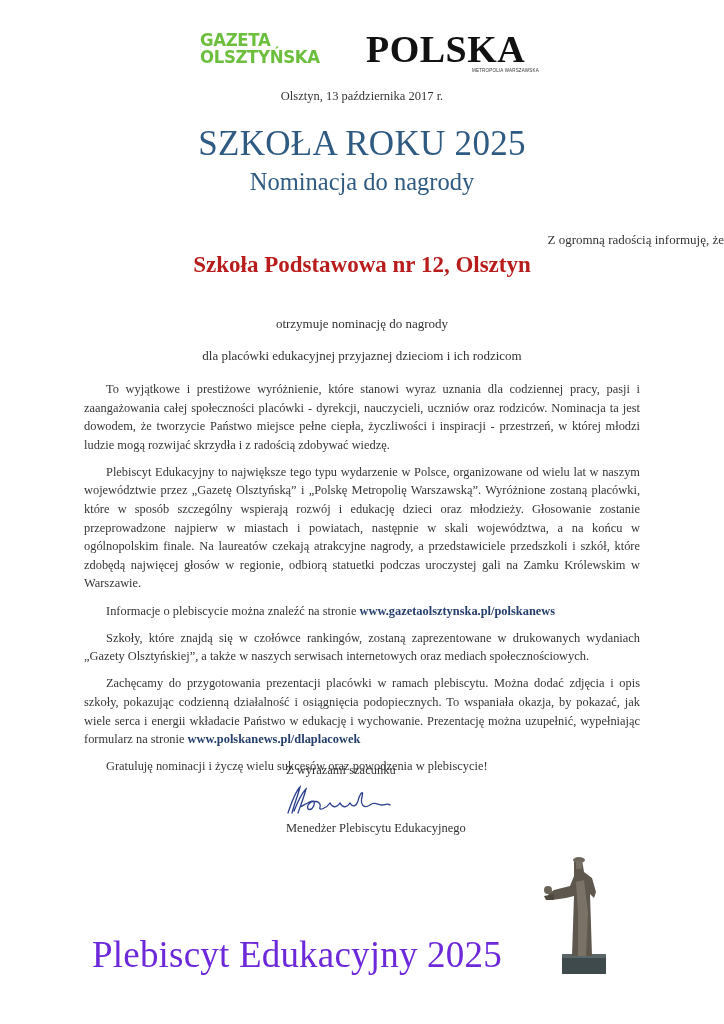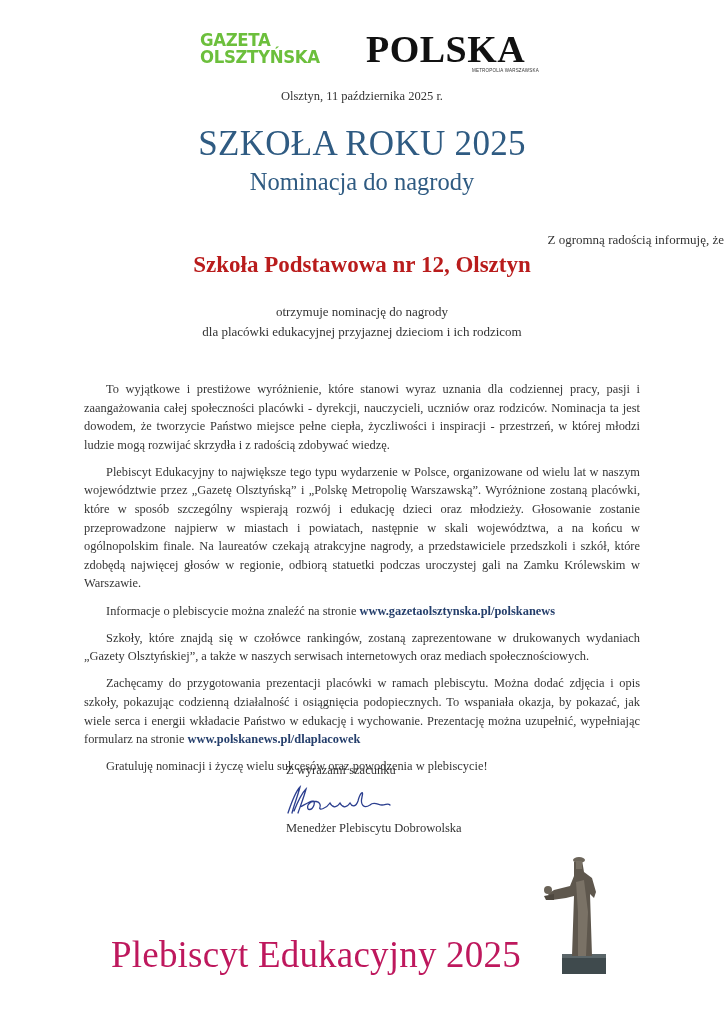--- a/index.html
+++ b/index.html
@@ -25,43 +25,43 @@
     position: absolute; left: 472px; top: 38px;
     font-family: "Liberation Sans", sans-serif; font-size: 4.5px; color: #333;
     letter-spacing: 0.2px;
   }
   .date { position: absolute; top: 89px; left: 0; width: 724px; text-align: center; font-size: 12.5px; color: #333; }
   .title { position: absolute; top: 124px; left: 0; width: 724px; text-align: center; font-size: 35px; color: #2f5b82; letter-spacing: 0.3px; }
   .subtitle { position: absolute; top: 168px; left: 0; width: 724px; text-align: center; font-size: 24.5px; color: #2f5b82; }
   .intro { position: absolute; top: 232px; left: 0; width: 724px; text-align: right; font-size: 13px; color: #333; }
   .school { position: absolute; top: 252px; left: 0; width: 724px; text-align: center; font-size: 23px; font-weight: bold; color: #b91c1c; }
   .nomination { position: absolute; top: 302px; left: 0; width: 724px; text-align: center; font-size: 13px; color: #333; line-height: 19.5px; }
-  .nomination div { margin: 0; }
+  .nomination div { margin: 12px; }
   .body { position: absolute; top: 380px; left: 84px; width: 556px; font-size: 12.4px; line-height: 18.6px; color: #353535; }
   .body p { margin: 0 0 8.5px 0; text-align: justify; text-indent: 22px; }
   .body a { color: #243e6b; font-weight: bold; text-decoration: none; }
   .closing { position: absolute; top: 763px; left: 286px; font-size: 12.5px; color: #333; text-align: center; }
   .signature { position: absolute; top: 783px; left: 282px; width: 110px; height: 34px; }
   .signer { position: absolute; top: 819px; left: 286px; font-size: 12.5px; color: #333; line-height: 18.5px; }
-  .footer-title { position: absolute; top: 933px; left: 92px; font-size: 37px; color: #be185d; letter-spacing: 0.2px; margin-left: 19px; }
+  .footer-title { position: absolute; top: 933px; left: 92px; font-size: 37px; color: #6d28d9; letter-spacing: 0.2px; }
   .statuette { position: absolute; left: 532px; top: 852px; width: 80px; height: 125px; }
 </style>
 </head>
 <body>
 
 <div class="logos">
   <div class="logo-gazeta">
     <div>GAZETA</div>
     <div>OLSZTYŃSKA</div>
   </div>
   <div class="logo-polska">POLSKA</div>
   <div class="logo-polska-sub">METROPOLIA WARSZAWSKA</div>
 </div>
 
-<div class="date">Olsztyn, 11 października 2025 r.</div>
+<div class="date">Olsztyn, 13 października 2017 r.</div>
 <div class="title">SZKOŁA ROKU 2025</div>
 <div class="subtitle">Nominacja do nagrody</div>
 
 <div class="intro">Z ogromną radością informuję, że</div>
 <div class="school">Szkoła Podstawowa nr 12, Olsztyn</div>
 
 <div class="nomination">
   <div>otrzymuje nominację do nagrody</div>
   <div>dla placówki edukacyjnej przyjaznej dzieciom i ich rodzicom</div>
 </div>
@@ -75,21 +75,21 @@
   <p>Gratuluję nominacji i życzę wielu sukcesów oraz powodzenia w plebiscycie!</p>
 </div>
 
 <div class="closing">Z wyrazami szacunku</div>
 
 <svg class="signature" viewBox="0 0 110 34">
   <path d="M6 30 C10 18, 14 8, 18 4 C16 12, 12 22, 10 30 M12 28 C16 18, 20 10, 24 6 C22 14, 18 24, 16 30 M18 24 C26 20, 34 14, 32 22 C30 28, 24 28, 26 22 C30 16, 40 18, 38 24 C36 28, 44 26, 48 20 C50 24, 54 26, 58 20 C60 24, 64 26, 68 20 C70 24, 74 24, 76 18 C78 10, 82 6, 80 14 C78 22, 82 26, 88 22 C92 18, 96 22, 100 22 C104 22, 106 20, 108 22" fill="none" stroke="#2c3f8f" stroke-width="1.3" stroke-linecap="round"></path>
 </svg>
 
 <div class="signer">
-  <div>Menedżer Plebiscytu Dobrowolska</div>
+  <div>Menedżer Plebiscytu Edukacyjnego</div>
 </div>
 
 <div class="footer-title">Plebiscyt Edukacyjny 2025</div>
 
 <svg class="statuette" viewBox="0 0 80 125">
   <rect x="30" y="102" width="44" height="20" fill="#3f4a4d"></rect>
   <rect x="30" y="102" width="44" height="4" fill="#5b6669"></rect>
   <path d="M42 10 L50 8 L52 20 L60 26 L64 40 L62 46 L58 42 L60 104 L40 104 L42 44 L34 46 L20 48 L16 42 L22 38 L38 34 L42 24 Z" fill="#5e574d"></path>
   <path d="M44 30 L52 28 L56 60 L54 104 L46 104 L46 60 Z" fill="#7a7266"></path>
   <ellipse cx="47" cy="8" rx="6" ry="3" fill="#6c655a"></ellipse>

